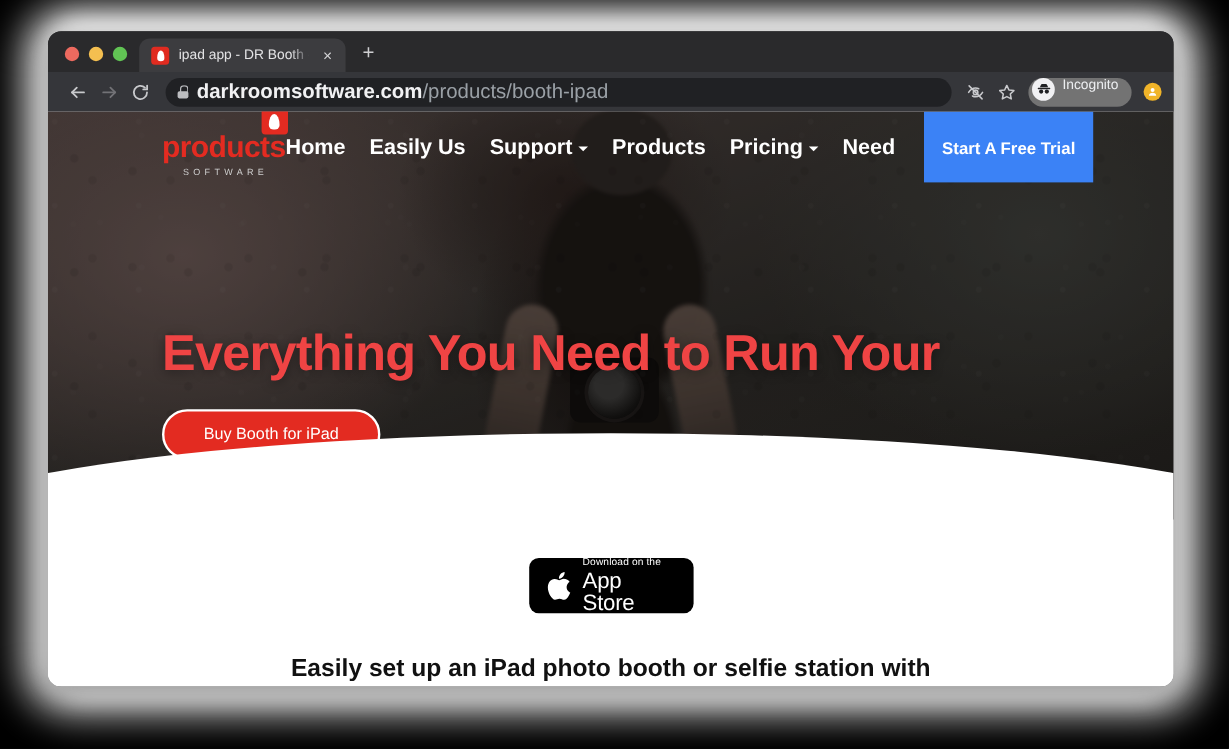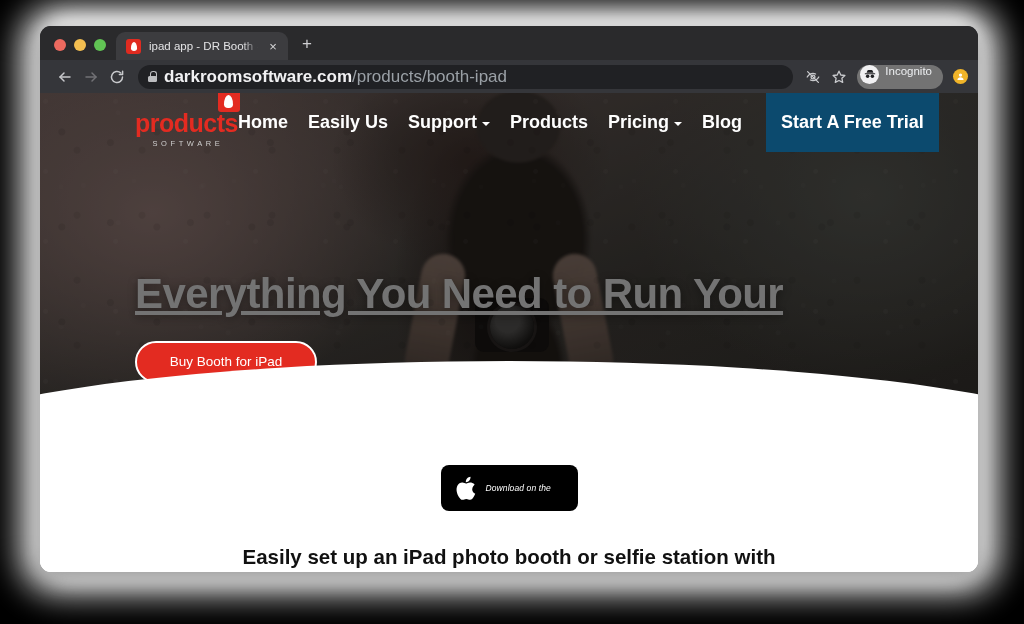--- a/index.html
+++ b/index.html
@@ -371,51 +371,50 @@
   }
   .caret {
     display: inline-block;
     width: 0; height: 0;
     border-left: 4px solid transparent;
     border-right: 4px solid transparent;
     border-top: 4.5px solid #ffffff;
     margin-top: 2px;
   }
   .trial-btn {
-    background: #0c4a6e;
+    background: #3b82f6;
     color: #ffffff;
-    font-size: 18px;
+    font-size: 14px;
     font-weight: bold;
     display: flex;
     align-items: center;
     justify-content: center;
     padding: 0 15px;
     margin-left: 24px;
     margin-right: 0;
     cursor: pointer;
     white-space: nowrap;
   }
   .nav-tail { width: 90px; }
 
   
   .hero-copy {
     position: absolute;
     left: 95px;
     top: 180px;
     z-index: 5;
   }
   .hero-h1 {
-    color: #737373;
+    color: #ef4444;
     font-size: 42px;
     font-weight: bold;
     line-height: 1.02;
     letter-spacing: -0.6px;
     max-width: 760px;
     text-shadow: 0 2px 10px rgba(0,0,0,0.4);
-    text-decoration: underline;
   }
   .buy-btn {
     margin-top: 25px;
     width: 182px;
     height: 42px;
     border-radius: 21px;
     background: #e32b21;
     border: 2px solid #ffffff;
     color: #ffffff;
     font-size: 13.5px;
@@ -452,21 +451,20 @@
   .appstore {
     margin-top: 32px;
     width: 137px;
     height: 46px;
     background: #000000;
     border-radius: 8px;
     display: flex;
     align-items: center;
     gap: 9px;
     padding: 0 13px;
-    font-style: italic;
   }
   .apple-logo {
     width: 23px; height: 27px;
     position: relative;
     flex: 0 0 auto;
   }
   .apple-logo svg { display: block; }
   .as-text { display: flex; flex-direction: column; line-height: 1; }
   .as-small { color: #ffffff; font-size: 8.5px; letter-spacing: 0.1px; }
   .as-big { color: #ffffff; font-size: 18.5px; font-weight: normal; letter-spacing: -0.2px; margin-top: 2px; }
@@ -604,21 +602,21 @@
             <i class="caret"></i>
           </span>
           <span class="nav-link">
             <span>Products</span>
           </span>
           <span class="nav-link">
             <span>Pricing</span>
             <i class="caret"></i>
           </span>
           <span class="nav-link">
-            <span>Blog</span>
+            <span>Need</span>
           </span>
         </div>
 
         <div class="trial-btn">Start A Free Trial</div>
         <div class="nav-tail"></div>
       </div>
 
       <div class="hero-copy">
         <div class="hero-h1">
           <div>Everything You Need to Run Your</div>
@@ -631,20 +629,21 @@
       <div class="white-sec">
         <div class="appstore">
           <span class="apple-logo">
             <svg width="23" height="27" viewBox="0 0 23 27" fill="#ffffff">
               <path d="M18.2 14.3c0-3 2.4-4.5 2.5-4.6-1.4-2-3.5-2.3-4.3-2.3-1.8-.2-3.5 1.1-4.4 1.1-.9 0-2.3-1.1-3.8-1-1.9 0-3.7 1.1-4.7 2.9-2 3.5-.5 8.7 1.4 11.5 1 1.4 2.1 2.9 3.6 2.9 1.5-.1 2-.9 3.8-.9s2.2.9 3.8.9c1.6 0 2.6-1.4 3.5-2.8 1.1-1.6 1.6-3.2 1.6-3.3-.1 0-3-1.2-3-4.4z"></path>
               <path d="M15.3 5.5c.8-1 1.4-2.4 1.2-3.8-1.2.1-2.6.8-3.5 1.8-.7.9-1.4 2.3-1.2 3.7 1.3.1 2.7-.7 3.5-1.7z"></path>
             </svg>
           </span>
           <span class="as-text">
             <span class="as-small">Download on the</span>
+            <span class="as-big">App Store</span>
           </span>
         </div>
 
         <div class="sub-head">Easily set up an iPad photo booth or selfie station with</div>
       </div>
 
     </div>
   </div>
 </div>
 

